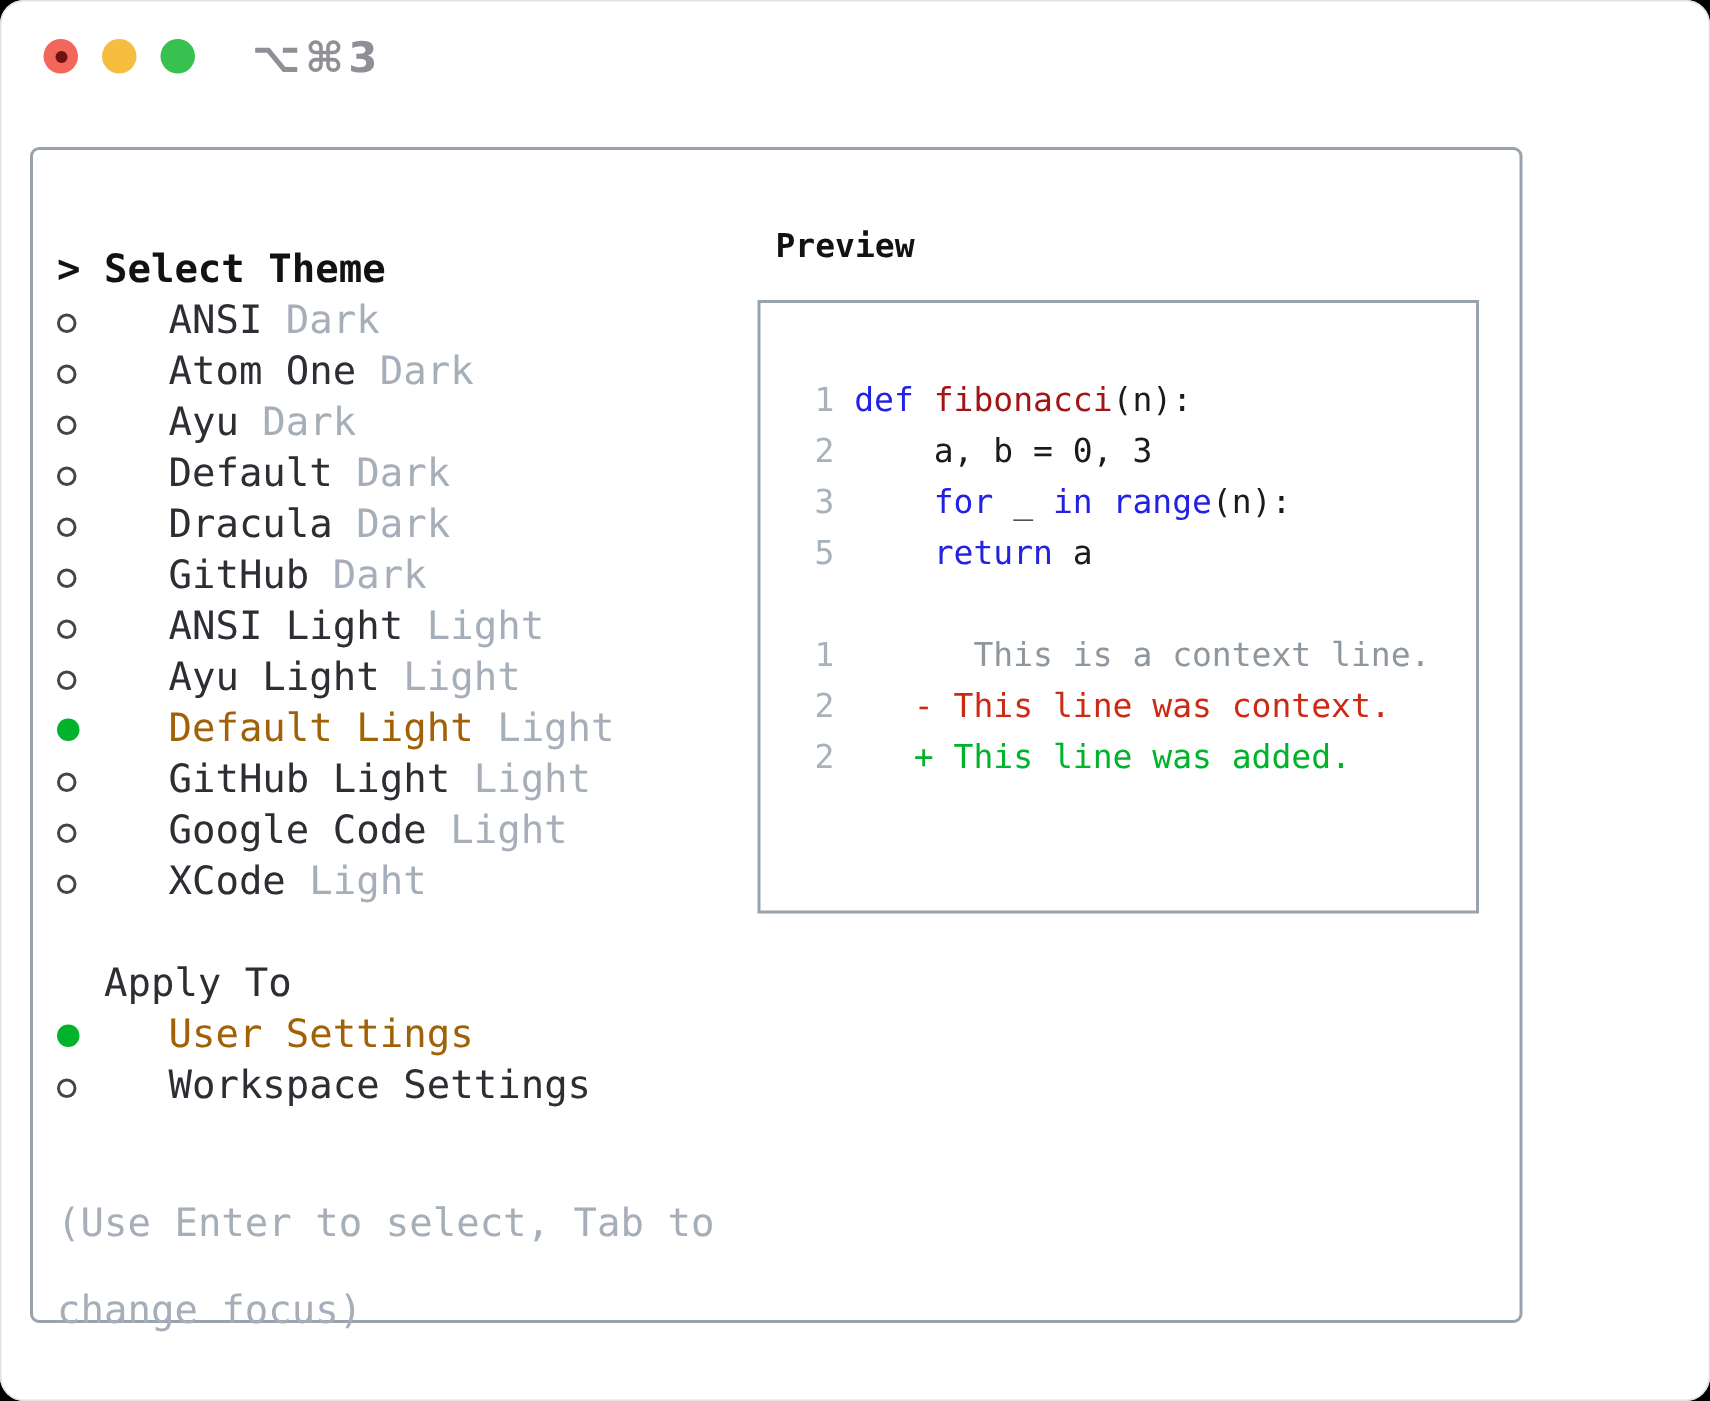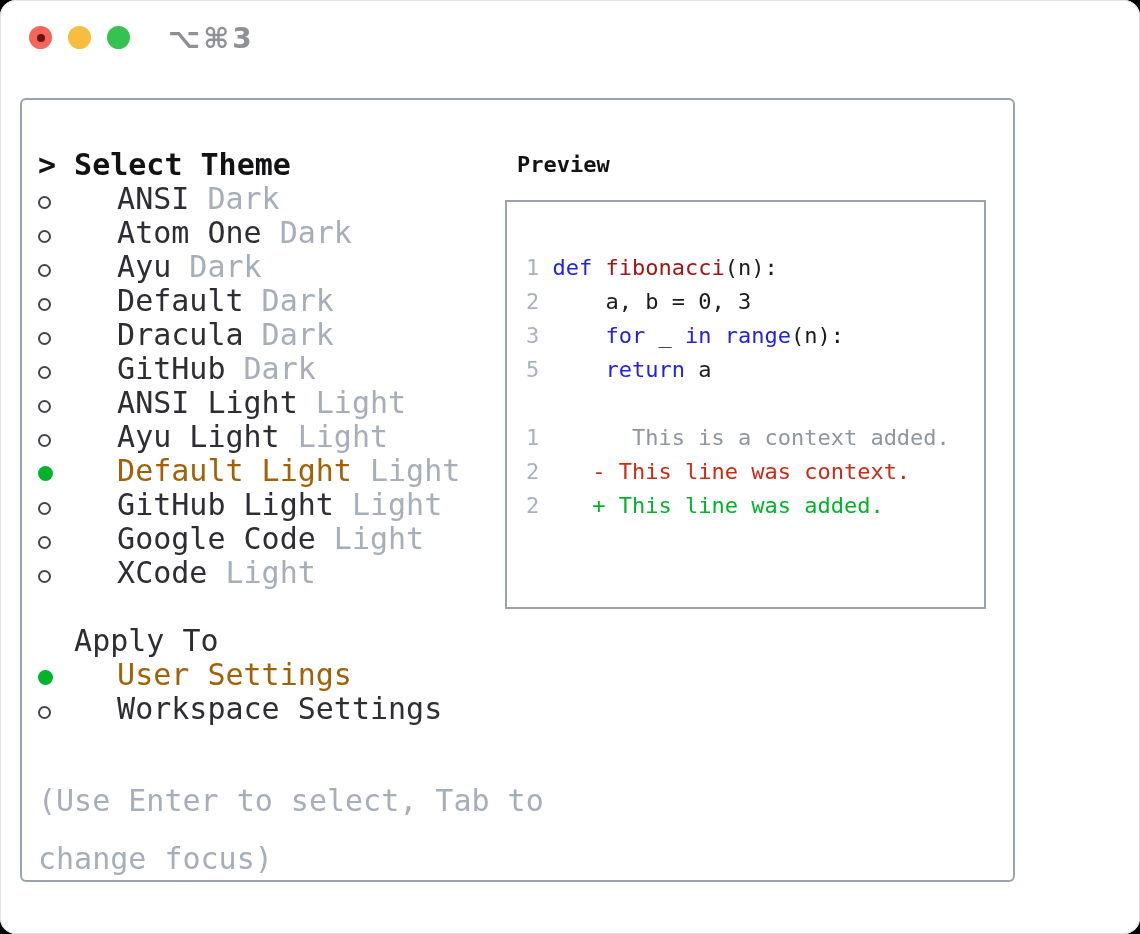--- a/index.html
+++ b/index.html
@@ -26,22 +26,22 @@
     font-family:"DejaVu Sans",sans-serif;font-size:28px;font-weight:700;
     color:#8e9095;letter-spacing:3px;
   }
   
   .panel{
     position:absolute;left:20px;top:98px;width:991px;height:780px;
     border:2px solid #99a3ae;border-radius:6px;background:#fff;
   }
   
   .left-col{
-    position:absolute;left:38px;top:148px;
-    font-size:30px;line-height:34px;white-space:pre;color:#2d2d33;
+    position:absolute;left:38px;top:163px;
+    font-size:26px;line-height:34px;white-space:pre;color:#2d2d33;
   }
   .row{height:34px;}
   .marker{display:inline-block;width:2ch;vertical-align:top;}
   .cursor{font-weight:700;color:#121214;}
   .radio{display:inline-block;width:9px;height:9px;border:2px solid #44454b;border-radius:50%;margin-top:9px;}
   .radio.sel{width:15px;height:15px;border:none;background:#00b32b;margin-top:8px;}
   .hdr{font-weight:700;color:#121214;}
   .name{color:#2d2d33;margin-left:43px;}
   .row.selected .name{color:#a16207;text-align:right;}
   .suffix{color:#a5aeb9;padding-left:1ch;}
@@ -51,21 +51,21 @@
   .preview-header{
     position:absolute;left:517px;top:148px;
     font-size:22px;line-height:34px;font-weight:700;color:#121214;
   }
   .preview-box{
     position:absolute;left:505px;top:200px;width:458px;height:356px;
     border:2px solid #99a3ae;background:#fff;
     padding:49px 0 0 19px;
     font-size:22px;line-height:34px;
   }
-  .code-line{white-space:pre;min-height:34px;}
+  .code-line{white-space:pre;min-height:34px;margin-left:17px;}
   .num{color:#a8b1bc;}
   .kw{color:#2222e0;}
   .fn{color:#a31515;}
   .plain{color:#1b1b1d;}
   .ctx{color:#8e969e;}
   .del{color:#cc2a14;}
   .add{color:#00b32b;}
 </style>
 </head>
 <body>
@@ -84,18 +84,18 @@
   <div class="left-col" id="left-col"><div class="row"><span class="marker cursor">&gt;</span><span class="hdr">Select Theme</span></div><div class="row"><span class="marker"><span class="radio"></span></span><span class="name">ANSI</span><span class="suffix">Dark</span></div><div class="row"><span class="marker"><span class="radio"></span></span><span class="name">Atom One</span><span class="suffix">Dark</span></div><div class="row"><span class="marker"><span class="radio"></span></span><span class="name">Ayu</span><span class="suffix">Dark</span></div><div class="row"><span class="marker"><span class="radio"></span></span><span class="name">Default</span><span class="suffix">Dark</span></div><div class="row"><span class="marker"><span class="radio"></span></span><span class="name">Dracula</span><span class="suffix">Dark</span></div><div class="row"><span class="marker"><span class="radio"></span></span><span class="name">GitHub</span><span class="suffix">Dark</span></div><div class="row"><span class="marker"><span class="radio"></span></span><span class="name">ANSI Light</span><span class="suffix">Light</span></div><div class="row"><span class="marker"><span class="radio"></span></span><span class="name">Ayu Light</span><span class="suffix">Light</span></div><div class="row selected"><span class="marker"><span class="radio sel"></span></span><span class="name">Default Light</span><span class="suffix">Light</span></div><div class="row"><span class="marker"><span class="radio"></span></span><span class="name">GitHub Light</span><span class="suffix">Light</span></div><div class="row"><span class="marker"><span class="radio"></span></span><span class="name">Google Code</span><span class="suffix">Light</span></div><div class="row"><span class="marker"><span class="radio"></span></span><span class="name">XCode</span><span class="suffix">Light</span></div><div class="spacer"></div><div class="row"><span class="marker"> </span><span>Apply To</span></div><div class="row selected"><span class="marker"><span class="radio sel"></span></span><span class="name">User Settings</span></div><div class="row"><span class="marker"><span class="radio"></span></span><span class="name">Workspace Settings</span></div><div class="spacer"></div><div class="row hint">(Use Enter to select, Tab to</div><div class="row hint">change focus)</div></div>
 
   <div class="preview-header">Preview</div>
 
   <div class="preview-box" id="preview-box">
       <div class="code-line"><span class="num">1 </span><span class="kw">def</span><span class="plain"> </span><span class="fn">fibonacci</span><span class="plain">(n):</span></div>
       <div class="code-line"><span class="num">2 </span><span class="plain">    a, b = 0, 3</span></div>
       <div class="code-line"><span class="num">3 </span><span class="plain">    </span><span class="kw">for</span><span class="plain"> _ </span><span class="kw">in</span><span class="plain"> </span><span class="kw">range</span><span class="plain">(n):</span></div>
       <div class="code-line"><span class="num">5 </span><span class="plain">    </span><span class="kw">return</span><span class="plain"> a</span></div>
       <div class="code-line"></div>
-      <div class="code-line"><span class="num">1 </span><span class="ctx">      This is a context added.</span></div>
+      <div class="code-line"><span class="num">1 </span><span class="ctx">      This is a context line.</span></div>
       <div class="code-line"><span class="num">2 </span><span class="del">   - This line was context.</span></div>
       <div class="code-line"><span class="num">2 </span><span class="add">   + This line was added.</span></div>
     </div>
 
 </div>
 
 </body></html>

